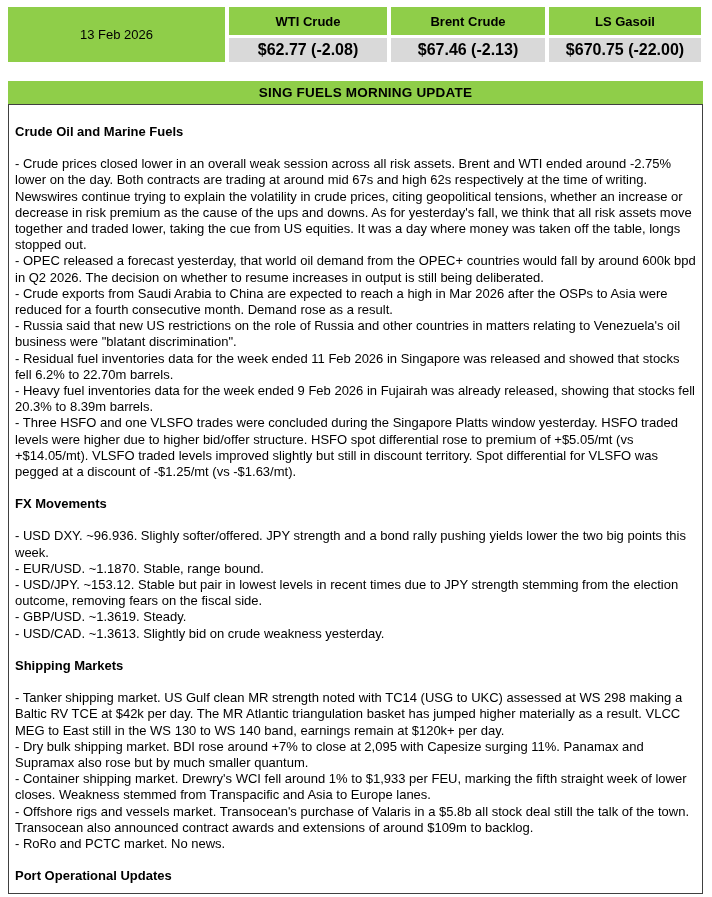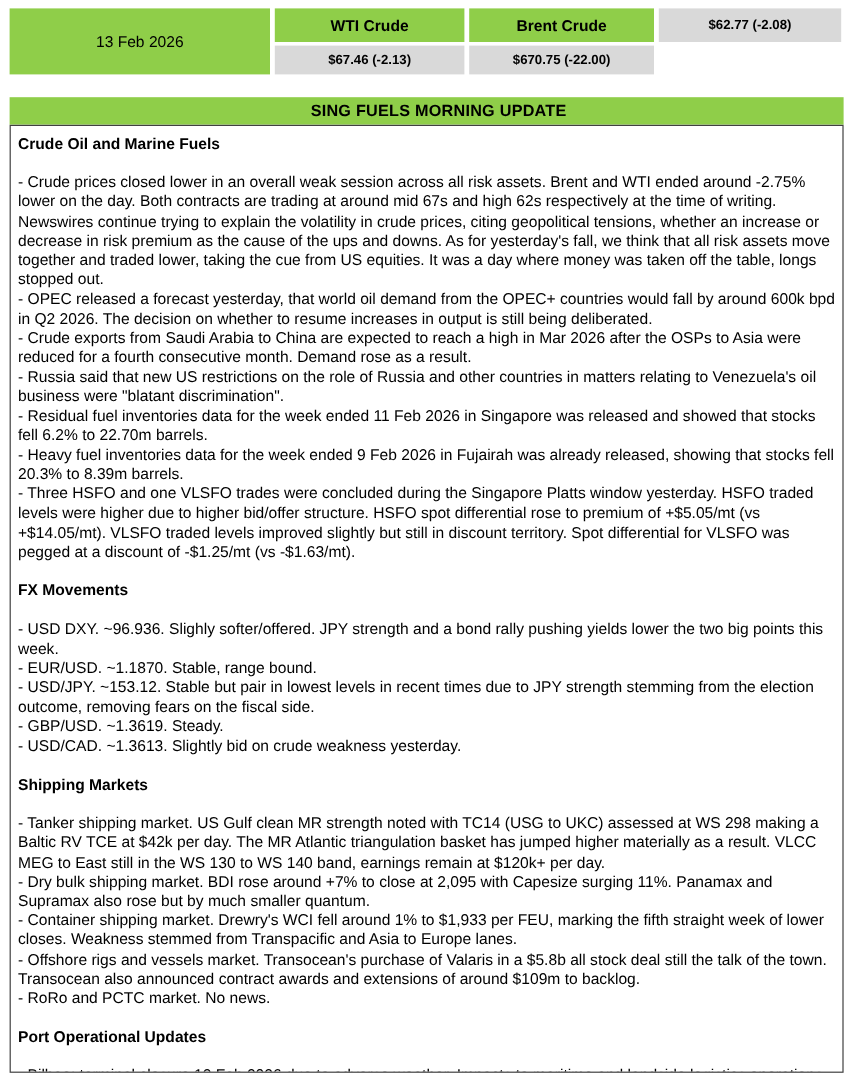--- a/index.html
+++ b/index.html
@@ -21,21 +21,21 @@
     row-gap: 3px;
     width: 694px;
   }
   .cell { display: flex; align-items: center; justify-content: center; }
   .date-cell {
     grid-row: 1 / 3;
     background: var(--green, #8fce49);
     font-weight: normal; font-size: 13px;
   }
   .head-cell { background: var(--green, #8fce49); font-weight: bold; font-size: 13px; }
-  .val-cell  { background: var(--grayrow, #d9d9d9); font-weight: bold; font-size: 11px; }
+  .val-cell  { background: var(--grayrow, #d9d9d9); font-weight: bold; font-size: 16px; }
 
   
   .title-bar {
     margin-top: 19px;
     width: 695px; height: 23px;
     background: var(--green, #8fce49);
     display: flex; align-items: center; justify-content: center;
     font-weight: bold; font-size: 13.5px;
     letter-spacing: 0.2px;
     padding-left: 20px;
@@ -46,32 +46,33 @@
     width: 695px;
     height: 790px;
     border: 1px solid var(--border, #404040);
     background: #ffffff;
     padding: 7px 6px 8px 6px;
     overflow: hidden;
     font-size: 13px;
     line-height: 16.2px;
   }
   .section-heading { font-weight: bold; margin: 16px 0; }
-  .section:first-child .section-heading { margin-top: 0; }
+  .section:first-child .section-heading { margin-top: 12px; }
   .item { white-space: normal; }
 </style>
 </head>
 <body>
 
 <div class="page">
 
   <div class="price-table">
     <div class="cell date-cell">13 Feb 2026</div>
     <div class="cell head-cell">WTI Crude</div>
     <div class="cell head-cell">Brent Crude</div>
+    <div class="cell head-cell">LS Gasoil</div>
     <div class="cell val-cell">$62.77 (-2.08)</div>
     <div class="cell val-cell">$67.46 (-2.13)</div>
     <div class="cell val-cell">$670.75 (-22.00)</div>
   </div>
 
   <div class="title-bar">SING FUELS MORNING UPDATE</div>
 
   <div class="content-box">
     <div>
   <div class="section">

